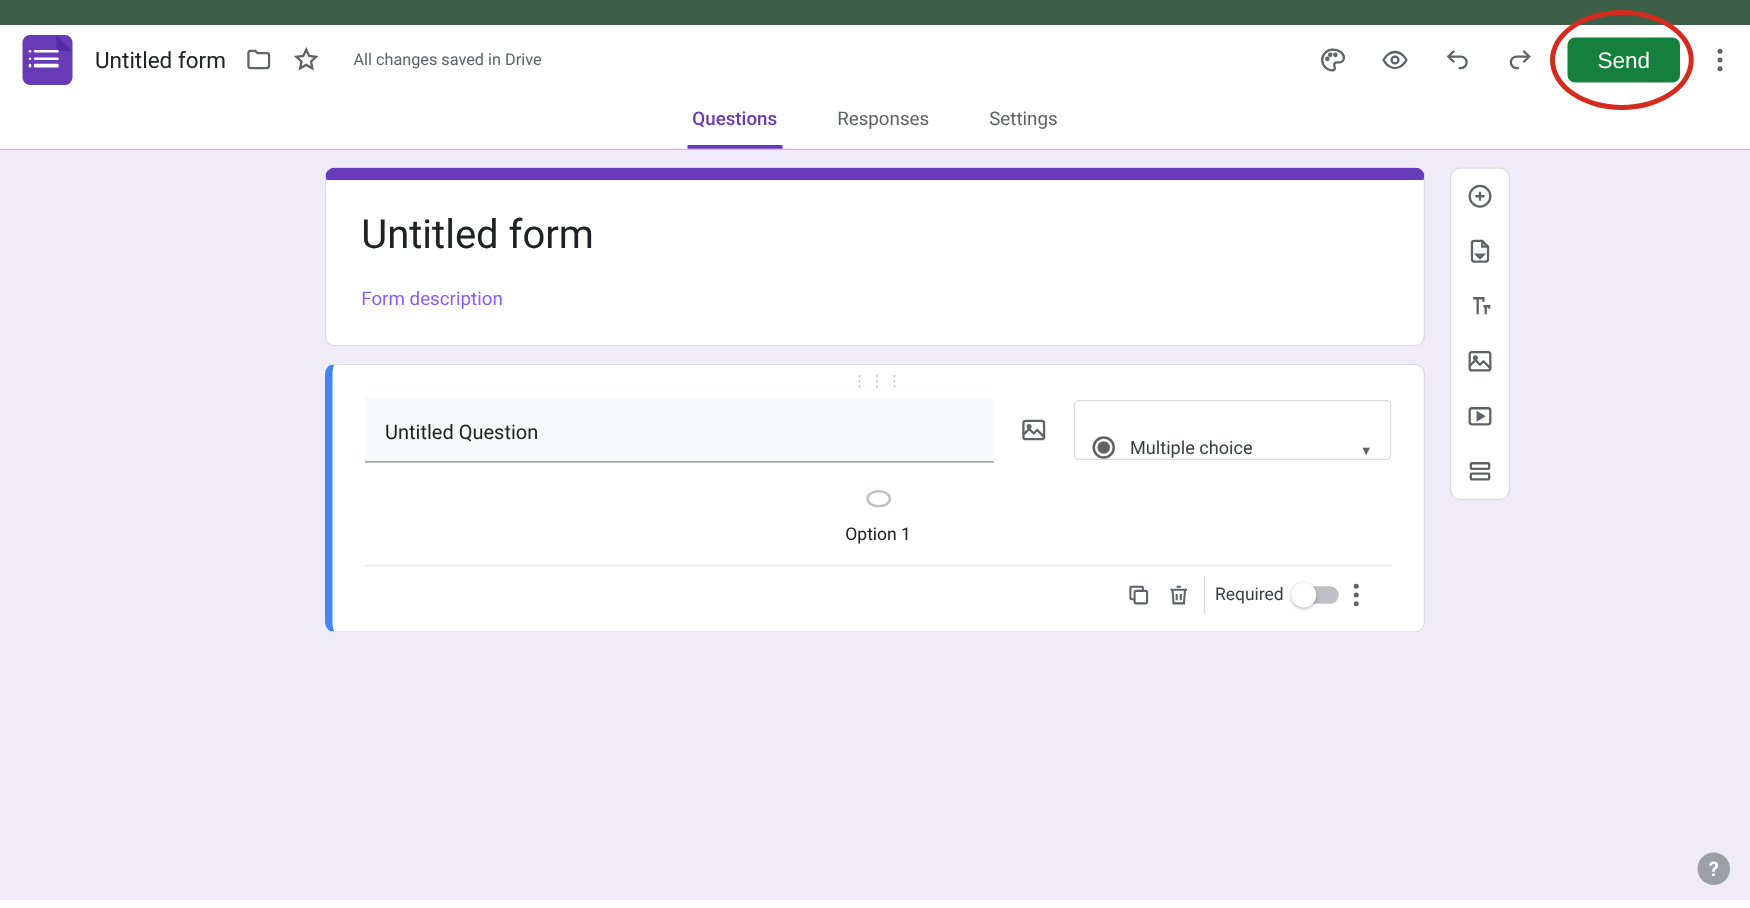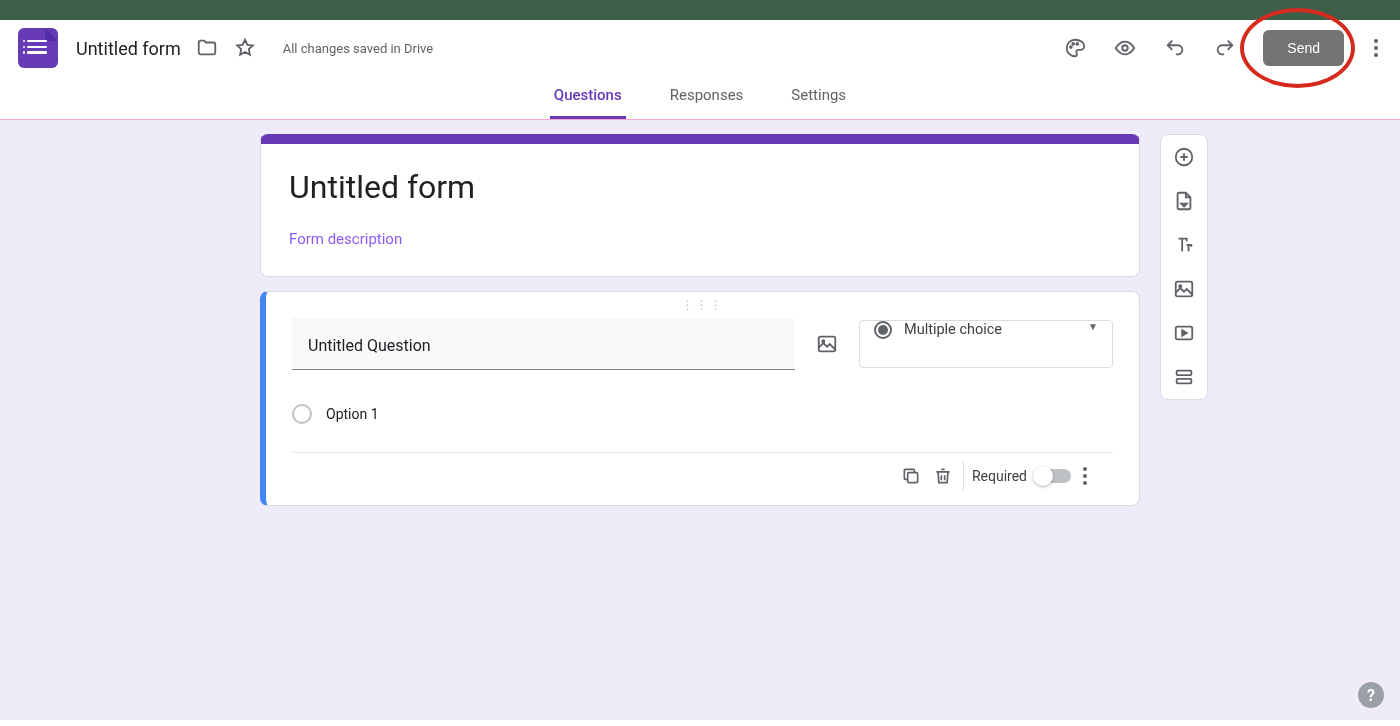--- a/index.html
+++ b/index.html
@@ -44,23 +44,23 @@
   .hdr-ico {
     width: 24px; height: 24px; display: inline-flex;
     align-items: center; justify-content: center;
     color: #5f6368; cursor: pointer; margin-right: 14px;
   }
   .hdr-ico svg { width: 22px; height: 22px; stroke: currentColor; fill: none; stroke-width: 2; }
   .save-status { font-size: 13px; color: #5f6368; margin-left: 12px; }
   .header-right { margin-left: auto; display: flex; align-items: center; gap: 26px; }
   .header-right .hdr-ico { margin-right: 0; }
   .send-btn {
-    background: #737373; color: #fff; border: none;
+    background: #15803d; color: #fff; border: none;
     padding: 0 24px; height: 36px; border-radius: 6px;
-    font-size: 14px; font-weight: 500; cursor: pointer;
+    font-size: 18px; font-weight: 500; cursor: pointer;
   }
   .circle-highlight {
     position: absolute; width: 115px; height: 80px;
     border: 4px solid #d52b1e; border-radius: 50%;
     right: 45px; top: -12px; pointer-events: none;
   }
   .more-v { display: flex; flex-direction: column; gap: 3px; cursor: pointer; padding: 4px; }
   .more-v span { width: 4px; height: 4px; border-radius: 50%; background: #5f6368; }
 
   .tabs {
@@ -97,30 +97,30 @@
     background: #f8f9fa; padding: 18px 16px 14px;
     border-bottom: 1px solid #80868b;
   }
   .img-btn {
     width: 28px; height: 28px; color: #5f6368; cursor: pointer;
     display: flex; align-items: center; justify-content: center;
   }
   .img-btn svg { width: 22px; height: 22px; fill: none; stroke: currentColor; stroke-width: 2; }
   .type-select {
     width: 254px; height: 48px; border: 1px solid #dadce0;
-    border-radius: 4px; display: flex; align-items: flex-start;
+    border-radius: 4px; display: flex; align-items: flex-end;
     padding: 0 14px; cursor: pointer; gap: 12px;
   }
   .type-select .radio-ic { width: 18px; height: 18px; border: 2px solid #5f6368; border-radius: 50%; display: inline-flex; align-items: center; justify-content: center; }
   .type-select .radio-ic::after { content: ''; width: 10px; height: 10px; border-radius: 50%; background: #5f6368; }
   .type-select .lbl { flex: 1; font-size: 14.5px; color: #3c4043; }
   .type-select .arrow { color: #5f6368; font-size: 10px; }
 
   .opts { padding: 6px 26px 0; }
-  .opt-row { display: flex; align-items: center; gap: 14px; height: 44px; }
+  .opt-row { display: flex; align-items: center; gap: 14px; height: 44px; flex-direction: column; }
   .opt-radio { width: 20px; height: 20px; border: 2px solid #bdc1c6; border-radius: 50%; }
   .opt-text { font-size: 14px; color: #202124; }
   .opt-add { color: #80868b; }
   .or-text { color: #80868b; font-size: 14px; margin: 0 4px; }
   .add-other { color: #1a73e8; font-size: 14px; cursor: pointer; }
 
   .qfooter {
     display: flex; align-items: center; justify-content: flex-end;
     gap: 8px; padding: 8px 22px 14px; margin-top: 16px;
     border-top: 1px solid #e8eaed; margin-left: 26px; margin-right: 26px;

